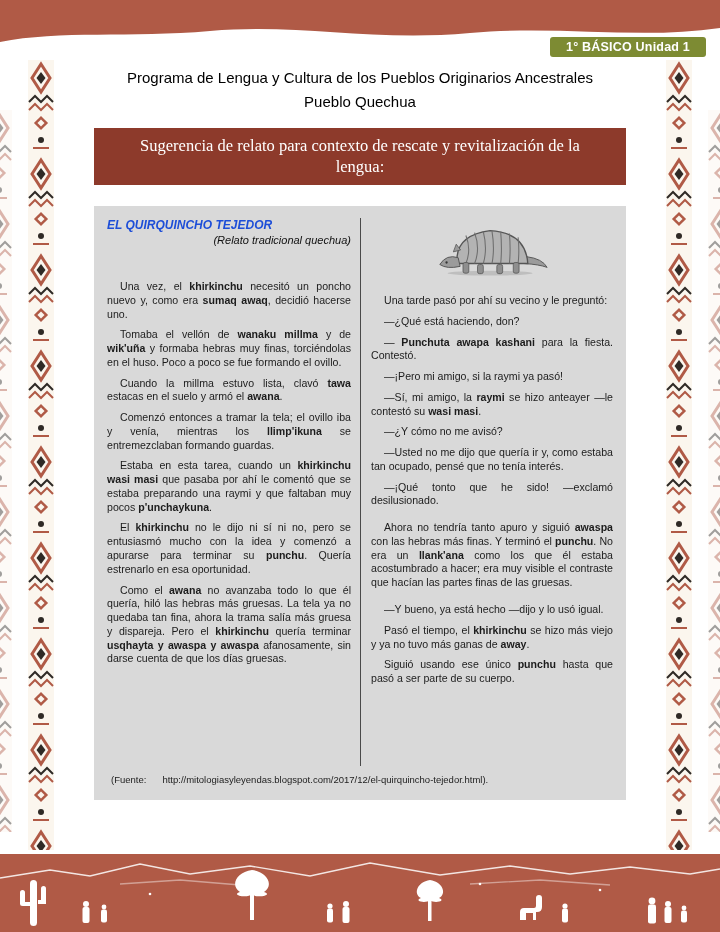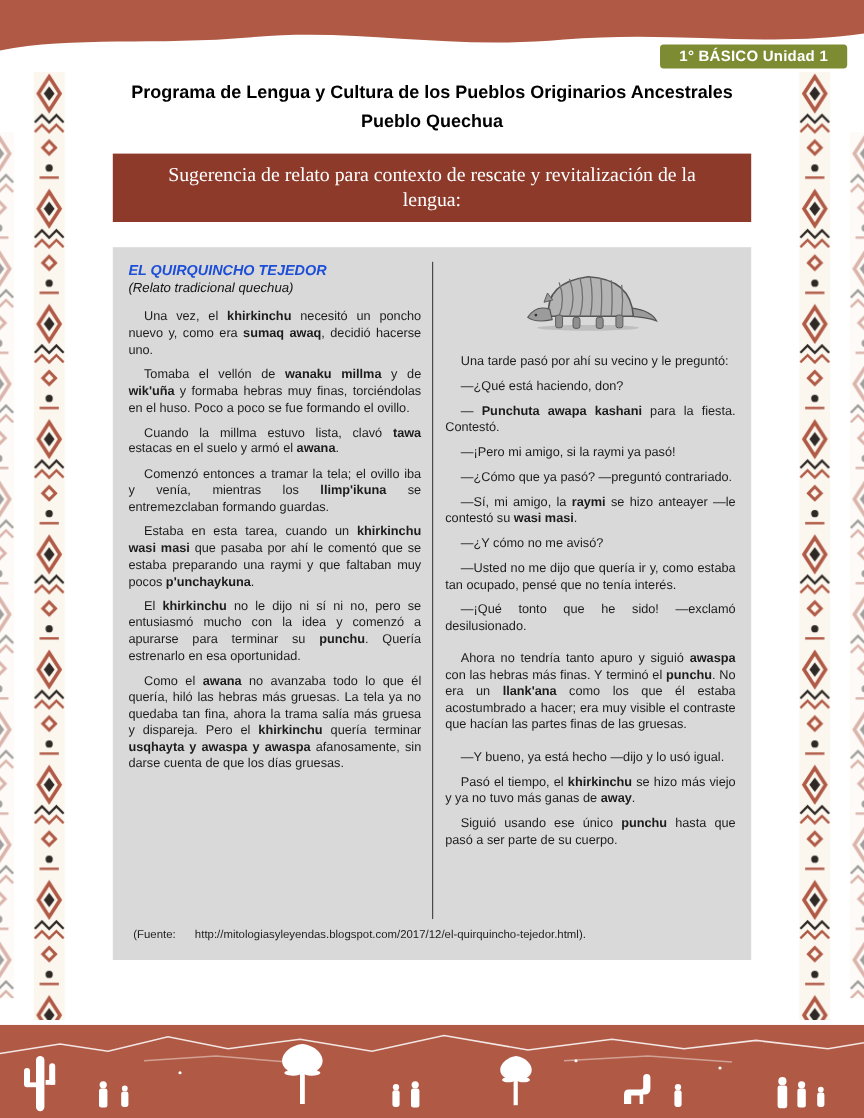--- a/index.html
+++ b/index.html
@@ -26,41 +26,41 @@
   .side-strip.left { left: 28px; }
   .side-strip.right { right: 28px; }
   .edge-strip { position: absolute; top: 110px; bottom: 100px; width: 26px; opacity: 0.45; z-index: 1; }
   .edge-strip.left { left: -14px; }
   .edge-strip.right { right: -14px; }
   .side-strip svg, .edge-strip svg { width: 100%; height: 100%; display: block; }
 
   
   .prog-title {
     position: absolute; top: 66px; left: 90px; width: 540px; z-index: 2;
-    text-align: center; font-weight: bold; font-size: 15px; line-height: 1.6; color: #000;
+    text-align: center; font-weight: normal; font-size: 15px; line-height: 1.6; color: #000;
   }
   .banner {
     position: absolute; top: 128px; left: 94px; width: 532px; z-index: 2;
     background: #8d3a2b; color: #ffffff;
     font-family: "Liberation Serif", serif; font-weight: normal; font-size: 16.5px;
     text-align: center; line-height: 1.3; padding: 7px 28px;
   }
 
   
   .story-box {
     position: absolute; top: 206px; left: 94px; width: 532px; height: 594px; z-index: 2;
     background: #d9d9d9; padding: 12px 13px 6px;
   }
   .cols { display: flex; height: 548px; overflow: hidden; }
   .col { width: 50%; }
   .col.left-col { padding-right: 9px; }
   .col.right-col { border-left: 1.5px solid #4a4a4a; padding-left: 10px; }
 
   .story-title { font-size: 12px; font-weight: bold; font-style: italic; color: #1d4ed8; margin-bottom: 2px; }
-  .story-sub  { font-size: 11px; font-style: italic; color: #111; margin-bottom: 12px; }
+  .story-sub  { font-size: 11px; font-style: italic; color: #111; margin-bottom: 34px; text-align: right; }
 
   .armadillo { text-align: center; margin: 2px 0 12px; }
 
   .story-p {
     font-size: 10.6px; line-height: 1.3; text-align: justify; text-indent: 13px;
     color: #1c1c1c; margin-bottom: 7px;
   }
   .story-p.gap { margin-top: 13px; }
   .story-p b { font-weight: bold; }
 
@@ -167,21 +167,20 @@
               <rect x="65" y="46" width="6" height="9.5" rx="2"></rect>
               <rect x="82" y="44" width="6" height="11" rx="2"></rect>
             </g>
           </svg>
         </div>
         <div id="right-paras">
             <p class="story-p"><span>Una tarde pasó por ahí su vecino y le preguntó:</span></p>
             <p class="story-p"><span>—¿Qué está haciendo, don?</span></p>
             <p class="story-p"><span>— </span><b>Punchuta awapa kashani</b><span> para la fiesta. Contestó.</span></p>
             <p class="story-p"><span>—¡Pero mi amigo, si la raymi ya pasó!</span></p>
-            <p class="story-p"><span>—¿Cómo que ya pasó? —preguntó contrariado.</span></p>
             <p class="story-p"><span>—Sí, mi amigo, la </span><b>raymi</b><span> se hizo anteayer —le contestó su </span><b>wasi masi</b><span>.</span></p>
             <p class="story-p"><span>—¿Y cómo no me avisó?</span></p>
             <p class="story-p"><span>—Usted no me dijo que quería ir y, como estaba tan ocupado, pensé que no tenía interés.</span></p>
             <p class="story-p"><span>—¡Qué tonto que he sido! —exclamó desilusionado.</span></p>
             <p class="story-p gap"><span>Ahora no tendría tanto apuro y siguió </span><b>awaspa</b><span> con las hebras más finas. Y terminó el </span><b>punchu</b><span>. No era un </span><b>llank'ana</b><span> como los que él estaba acostumbrado a hacer; era muy visible el contraste que hacían las partes finas de las gruesas.</span></p>
             <p class="story-p gap"><span>—Y bueno, ya está hecho —dijo y lo usó igual.</span></p>
             <p class="story-p"><span>Pasó el tiempo, el </span><b>khirkinchu</b><span> se hizo más viejo y ya no tuvo más ganas de </span><b>away</b><span>.</span></p>
             <p class="story-p"><span>Siguió usando ese único </span><b>punchu</b><span> hasta que pasó a ser parte de su cuerpo.</span></p>
           </div>
       </div>

